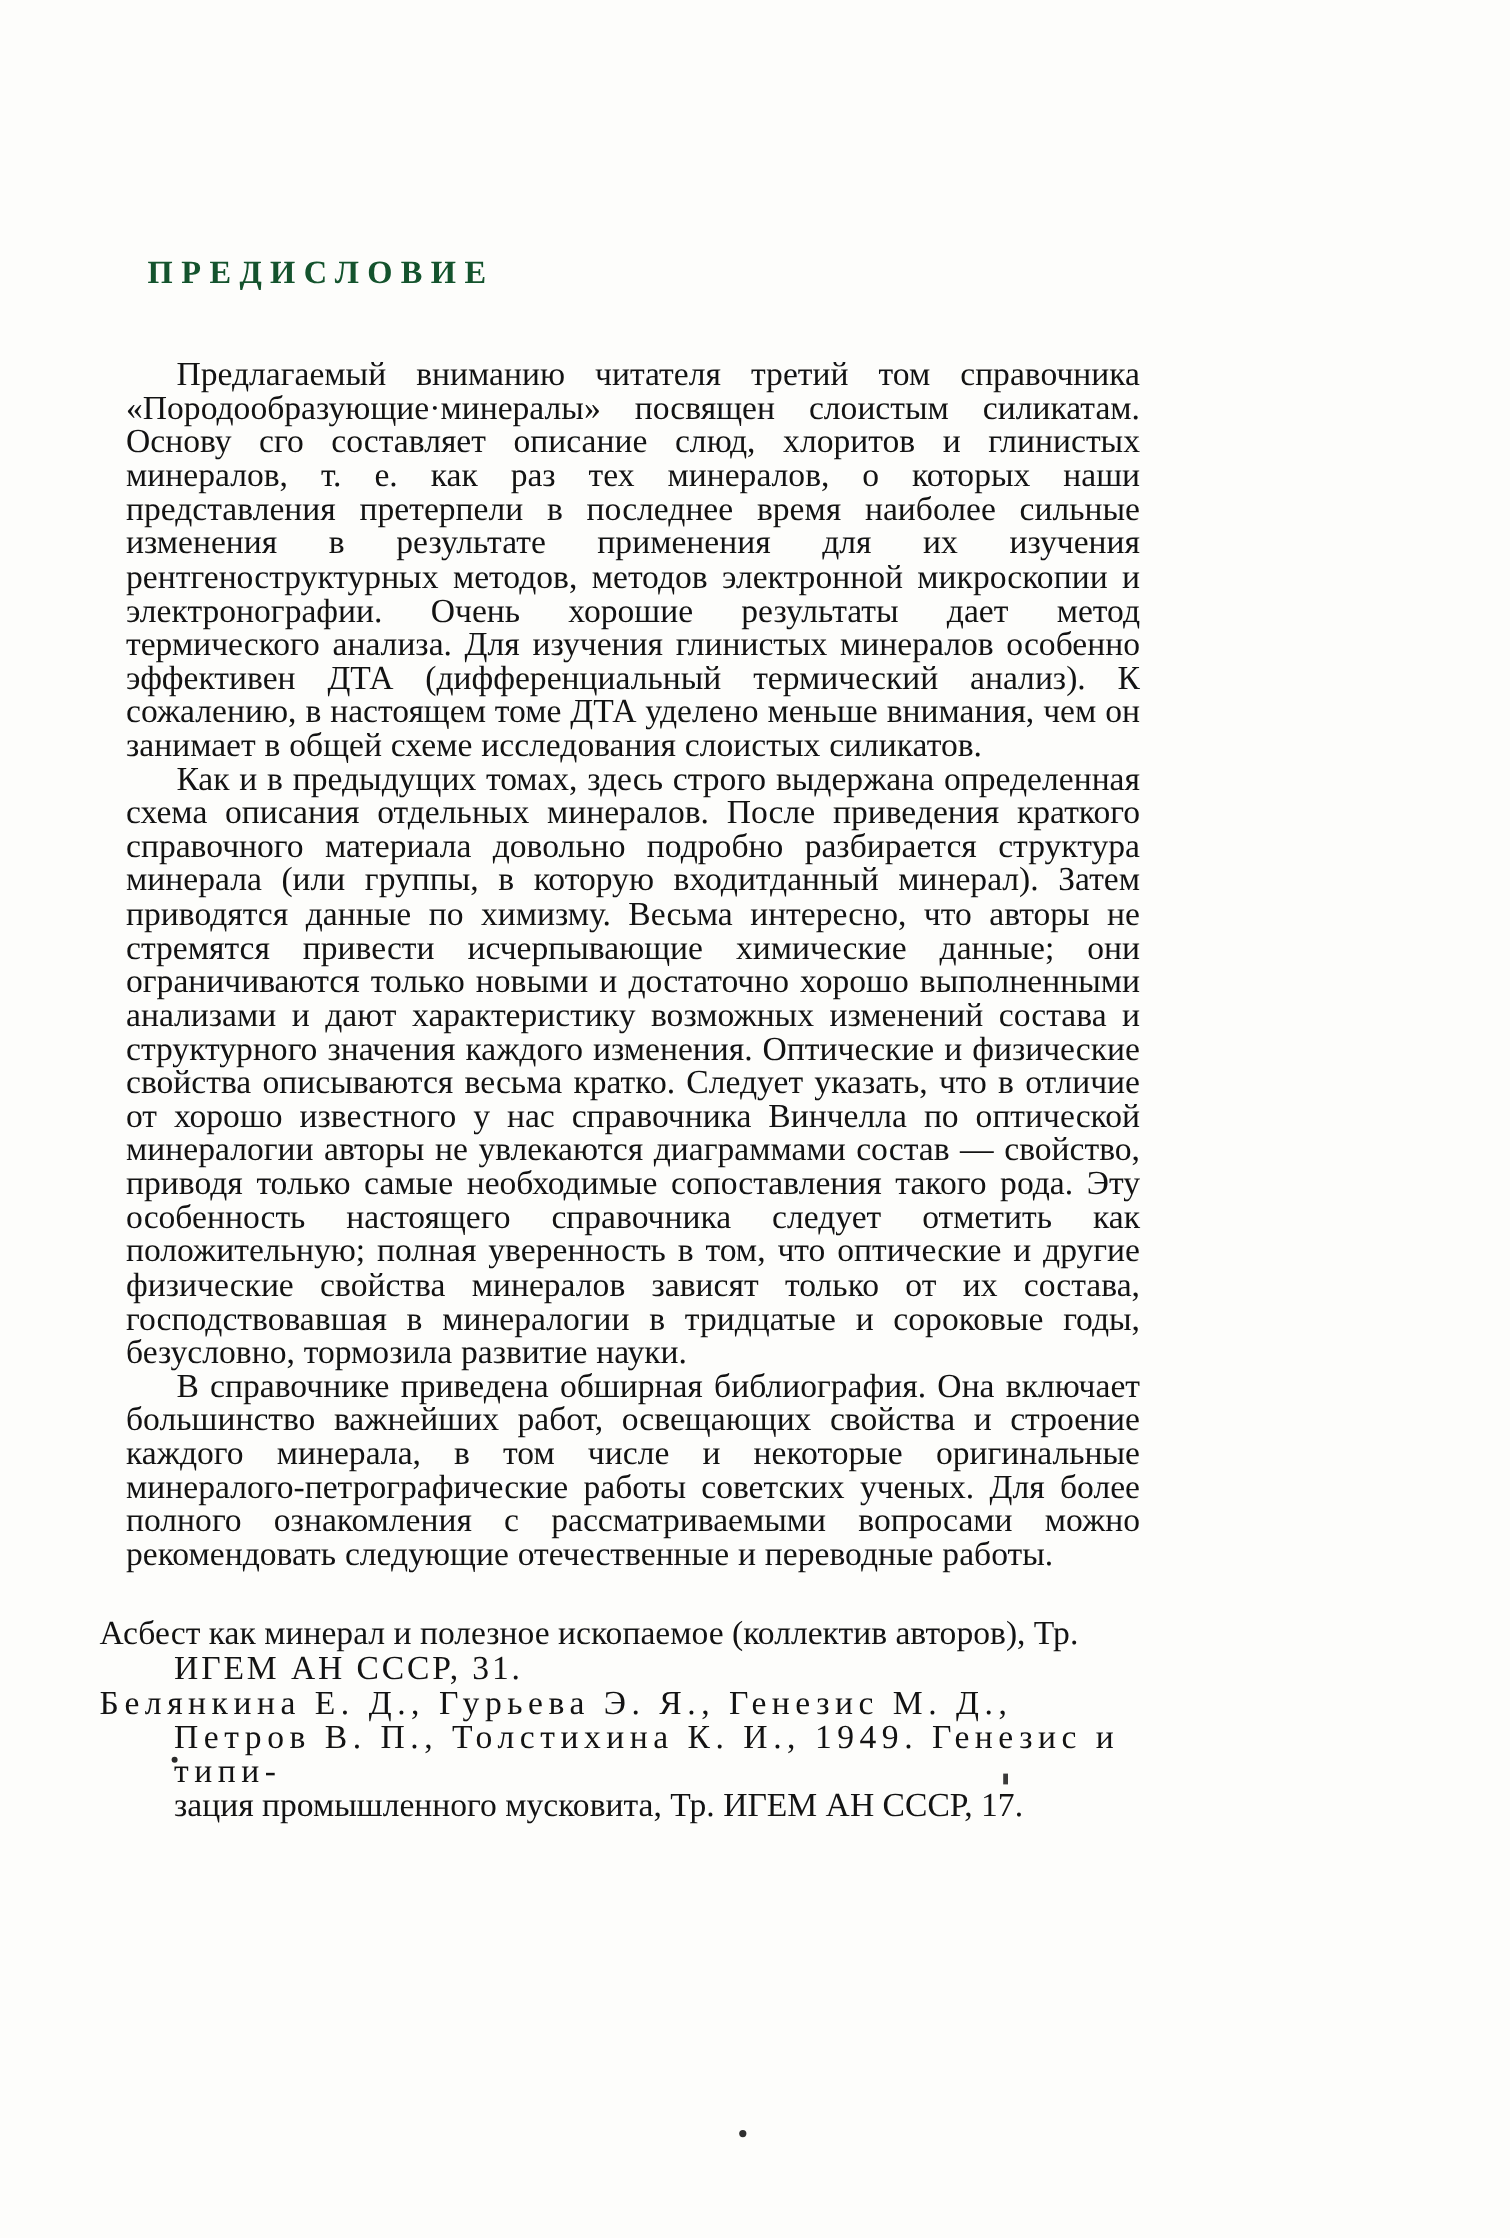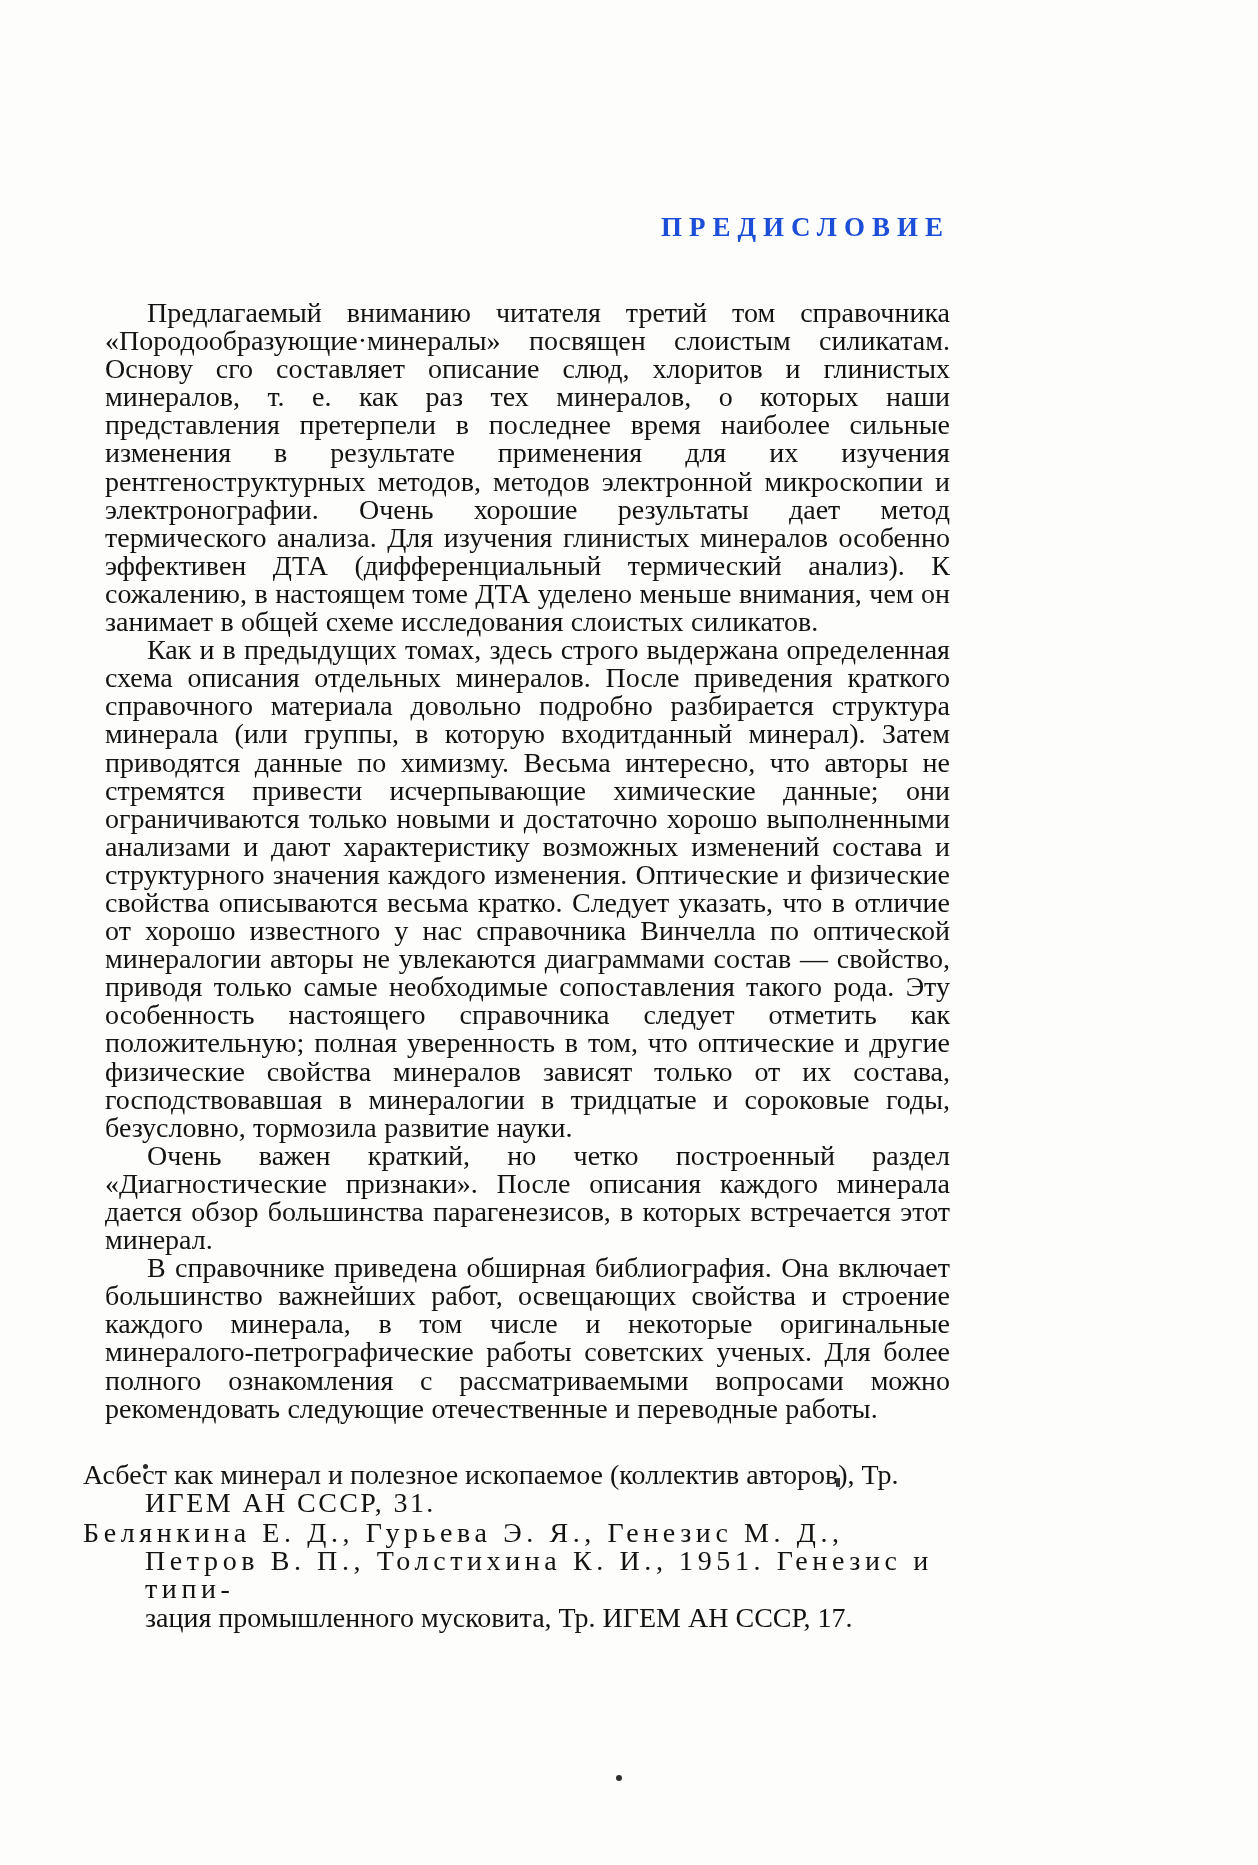--- a/index.html
+++ b/index.html
@@ -27,27 +27,27 @@
     position: absolute;
     left: 105px;
     top: 0;
     width: 845px;
   }
 
   
   .doc-title {
     margin: 0;
     padding: 0;
-    text-align: right;
+    text-align: left;
     font-weight: 700;
     font-size: 27px;
     letter-spacing: 7px;
     padding-top: 212px;
     padding-left: 18px;
-    color: #1d4ed8;
+    color: #14532d;
     font-family: "Liberation Serif", "DejaVu Serif", serif;
   }
 
   
   .body-block {
     margin-top: 56px;
   }
   p.para {
     margin: 0;
     padding: 0;
@@ -134,33 +134,32 @@
 
 <div class="page">
 
   <div class="content">
 
     <h1 class="doc-title">ПРЕДИСЛОВИЕ</h1>
 
     <div class="body-block">
       <p class="para">Предлагаемый вниманию читателя третий том справочника «Породообразующие·минералы» посвящен слоистым силикатам. Основу сго составляет описание слюд, хлоритов и глинистых минералов, т. е. как раз тех минералов, о которых наши представления претерпели в последнее время наиболее сильные изменения в результате применения для их изучения рентгеноструктурных методов, методов электронной микроскопии и электронографии. Очень хорошие результаты дает метод термического анализа. Для изучения глинистых минералов особенно эффективен ДТА (дифференциальный термический анализ). К сожалению, в настоящем томе ДТА уделено меньше внимания, чем он занимает в общей схеме исследования слоистых силикатов.</p>
       <p class="para">Как и в предыдущих томах, здесь строго выдержана определенная схема описания отдельных минералов. После приведения краткого справочного материала довольно подробно разбирается структура минерала (или группы, в которую входитданный минерал). Затем приводятся данные по химизму. Весьма интересно, что авторы не стремятся привести исчерпывающие химические данные; они ограничиваются только новыми и достаточно хорошо выполненными анализами и дают характеристику возможных изменений состава и структурного значения каждого изменения. Оптические и физические свойства описываются весьма кратко. Следует указать, что в отличие от хорошо известного у нас справочника Винчелла по оптической минералогии авторы не увлекаются диаграммами состав — свойство, приводя только самые необходимые сопоставления такого рода. Эту особенность настоящего справочника следует отметить как положительную; полная уверенность в том, что оптические и другие физические свойства минералов зависят только от их состава, господствовавшая в минералогии в тридцатые и сороковые годы, безусловно, тормозила развитие науки.</p>
-      <p class="para">Очень важен краткий, но четко построенный раздел «Диагностические признаки». После описания каждого минерала дается обзор большинства парагенезисов, в которых встречается этот минерал.</p>
       <p class="para">В справочнике приведена обширная библиография. Она включает большинство важнейших работ, освещающих свойства и строение каждого минерала, в том числе и некоторые оригинальные минералого-петрографические работы советских ученых. Для более полного ознакомления с рассматриваемыми вопросами можно рекомендовать следующие отечественные и переводные работы.</p>
     </div>
 
 
     <ul class="biblio">
       <li>
         <span>Асбест как минерал и полезное ископаемое (коллектив авторов), Тр.</span>
         <span class="cont spaced-tight">ИГЕМ АН СССР, 31.</span>
       </li>
       <li>
         <span class="spaced">Белянкина Е. Д., Гурьева Э. Я., Генезис М. Д.,</span>
-        <span class="cont spaced">Петров В. П., Толстихина К. И., 1951. Генезис и типи-</span>
+        <span class="cont spaced">Петров В. П., Толстихина К. И., 1949. Генезис и типи-</span>
         <span class="cont">зация промышленного мусковита, Тр. ИГЕМ АН СССР, 17.</span>
       </li>
     </ul>
 
   </div>
 
   <span class="ink-speck"></span>
   <span class="ink-speck-right"></span>
   <span class="ink-speck-bottom"></span>
 

